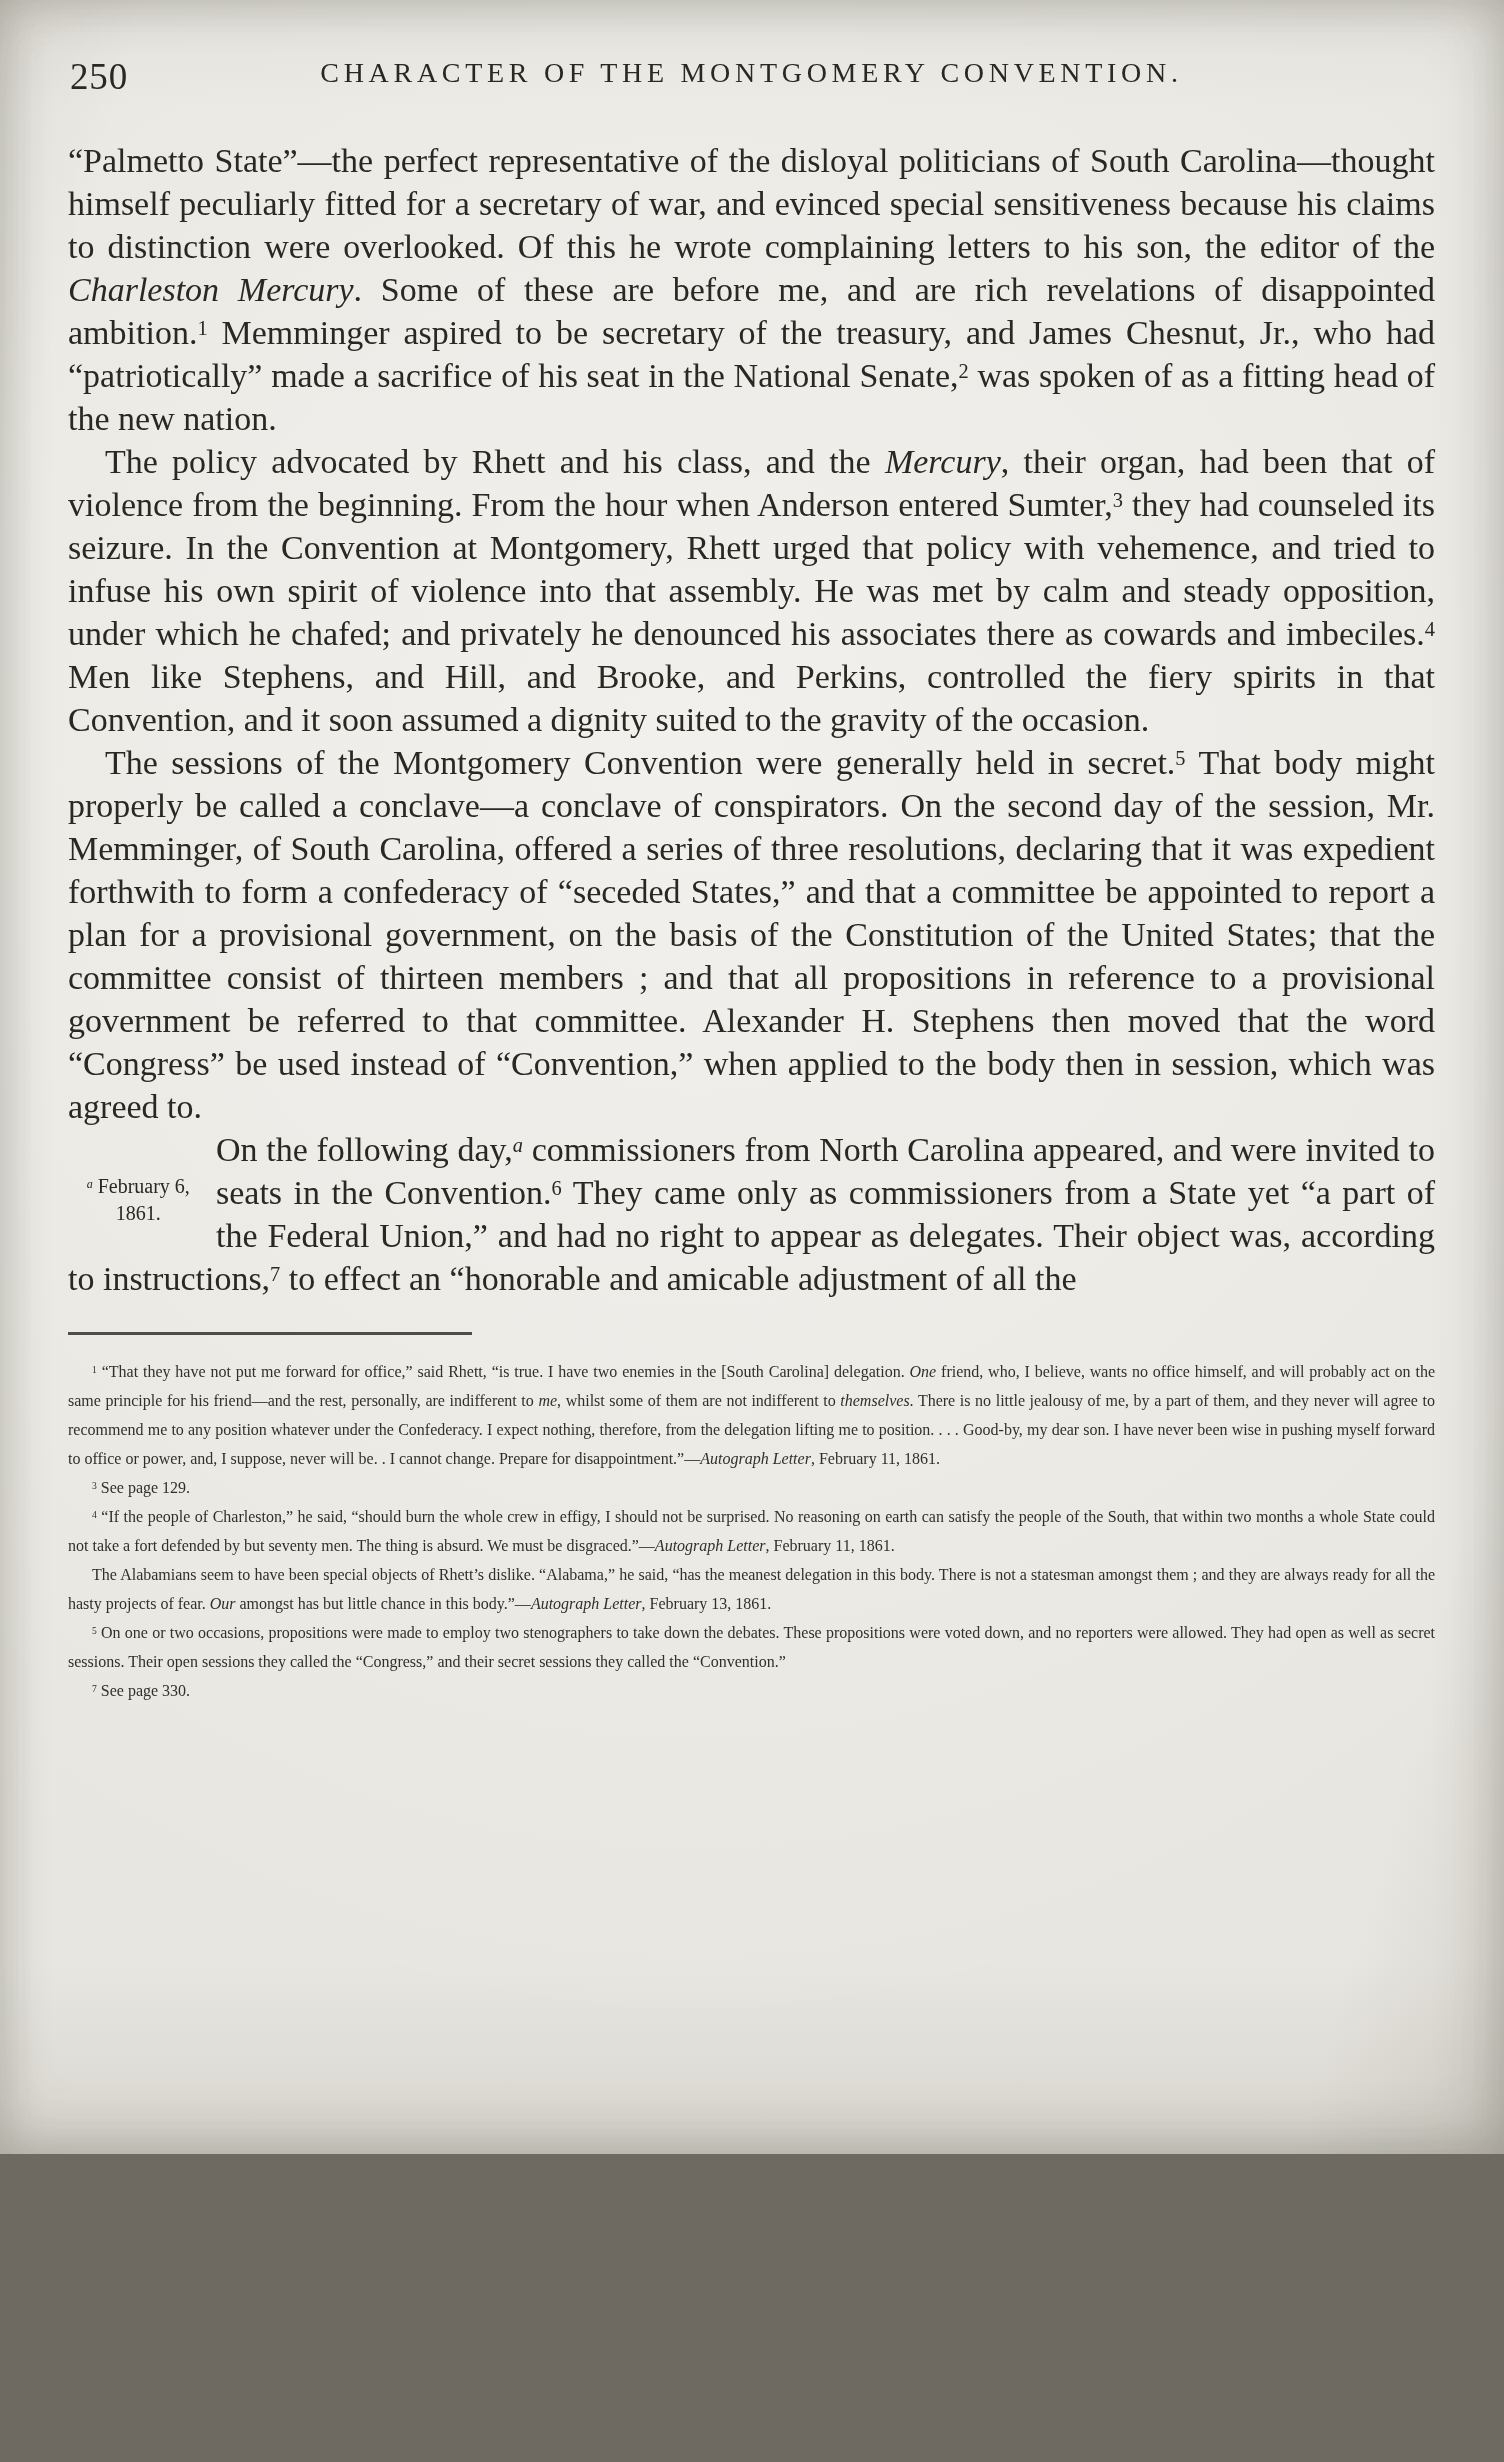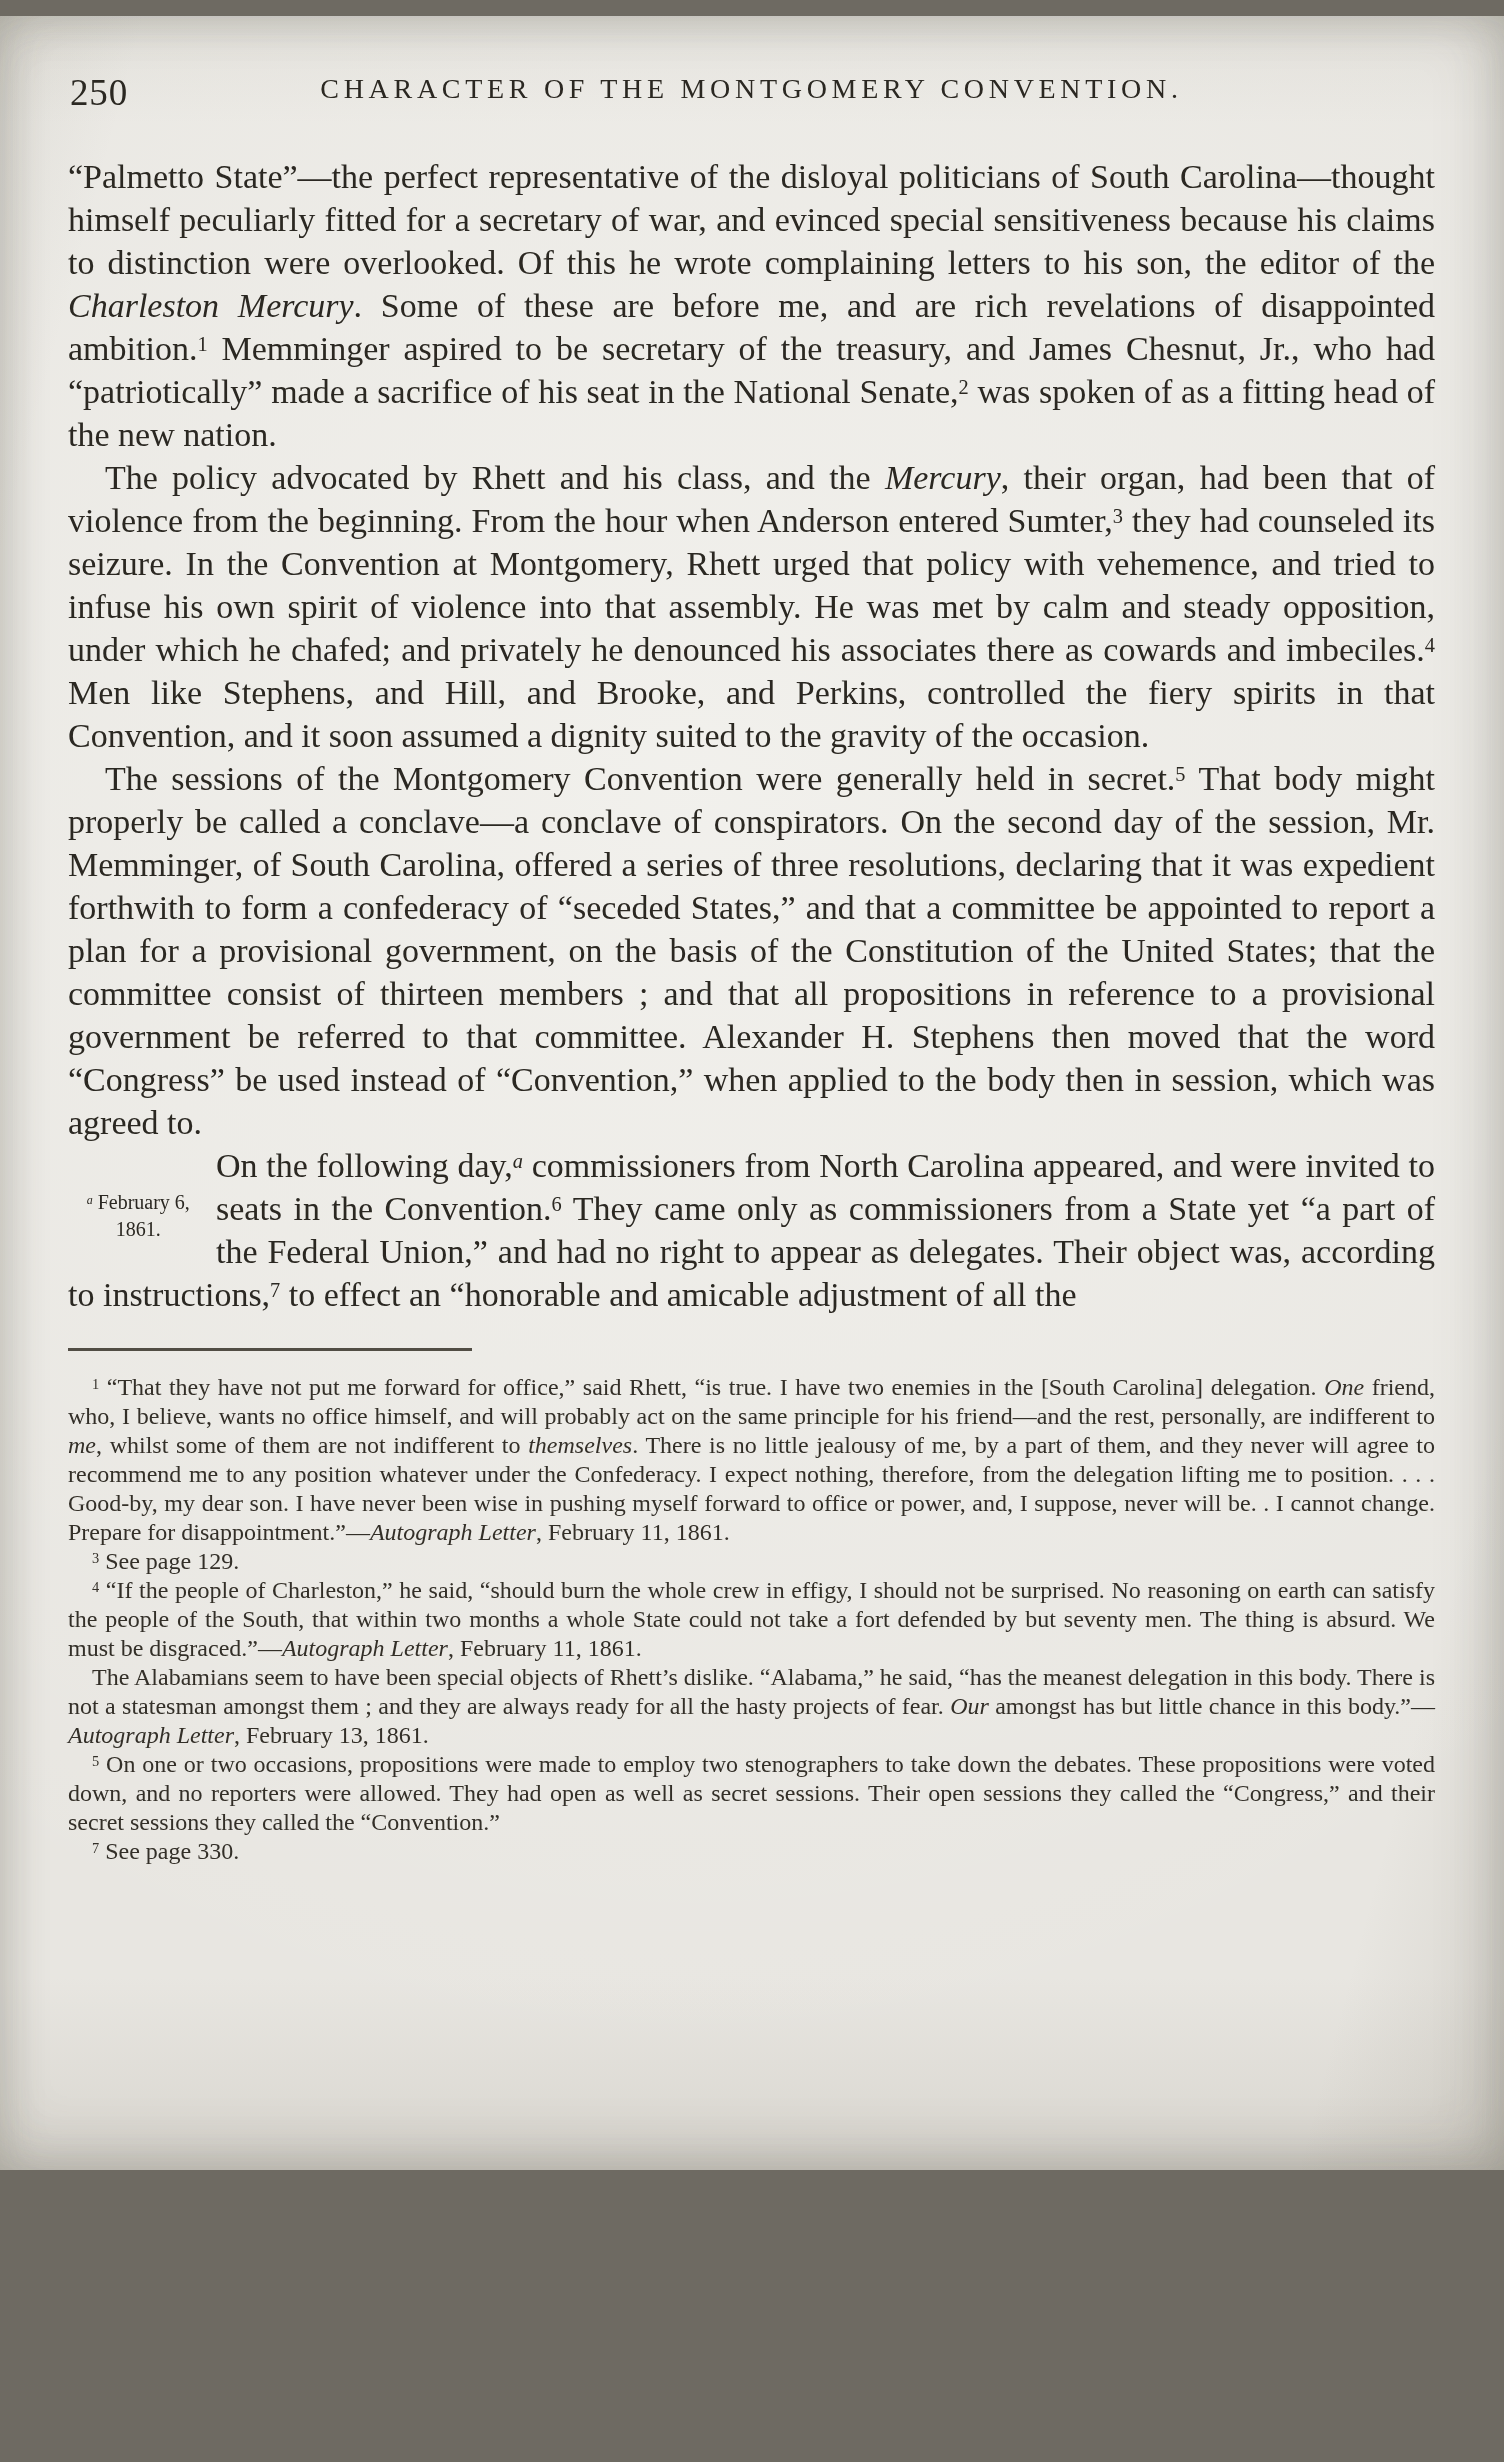--- a/index.html
+++ b/index.html
@@ -4,21 +4,21 @@
 <style>
   html, body { margin: 0; padding: 0; }
   body {
     background: #6e6a62;
     font-family: "Liberation Serif", "DejaVu Serif", serif;
   }
   .page {
     position: relative;
     width: 1505px;
     height: 2154px;
-    margin: 16px auto;
+    margin: 0 auto;
     overflow: hidden;
     color: #2b2822;
     background:
       radial-gradient(ellipse 120% 85% at 46% 36%, rgba(253,253,250,0.45), rgba(253,253,250,0) 70%),
       linear-gradient(105deg, rgba(125,118,102,0.10), rgba(125,118,102,0) 7%, rgba(125,118,102,0) 90%, rgba(125,118,102,0.16)),
       linear-gradient(rgba(125,118,102,0.08), rgba(125,118,102,0) 5%, rgba(125,118,102,0) 91%, rgba(125,118,102,0.15)),
       #e8e6e1;
     box-shadow:
       inset -19px 0 56px rgba(90,85,72,0.16),
       inset 13px 0 37px rgba(90,85,72,0.10),
@@ -79,21 +79,21 @@
     text-indent: 0;
   }
   .fn-rule {
     margin: 32px 0 22.5px 0;
     width: 404px;
     height: 2.8px;
     background: #514d44;
   }
   .footnotes p {
     margin: 0;
-    font-size: 24px;
+    font-size: 16px;
     line-height: 29px;
     text-align: justify;
     text-indent: 24px;
     color: #332f28;
   }
   .footnotes p.cols { display: flex; text-indent: 0; }
   .footnotes .col { text-indent: 24px; }
   .cols .col1 { flex: 0 0 48.6%; }
   .cols.wide .col1 { flex: 0 0 78.8%; }
 </style>

